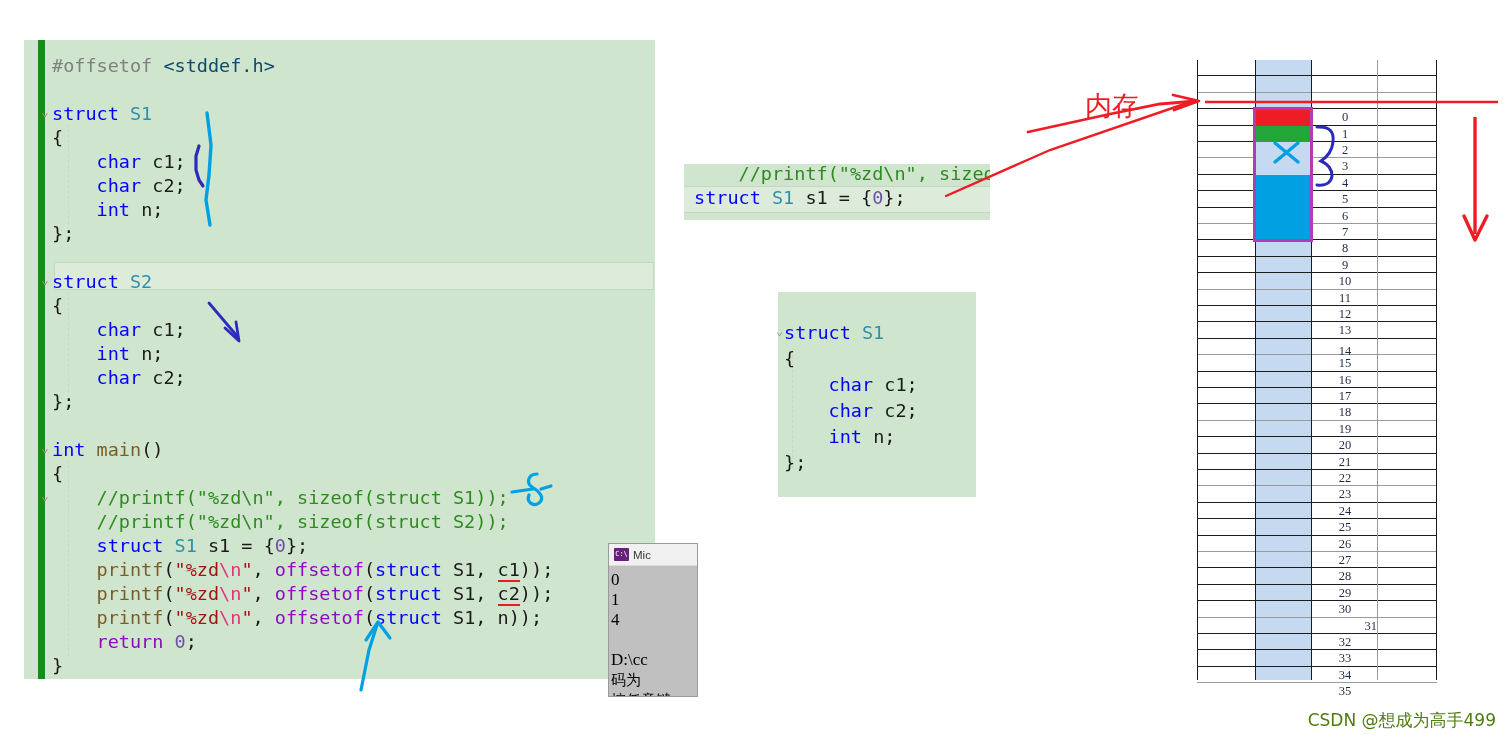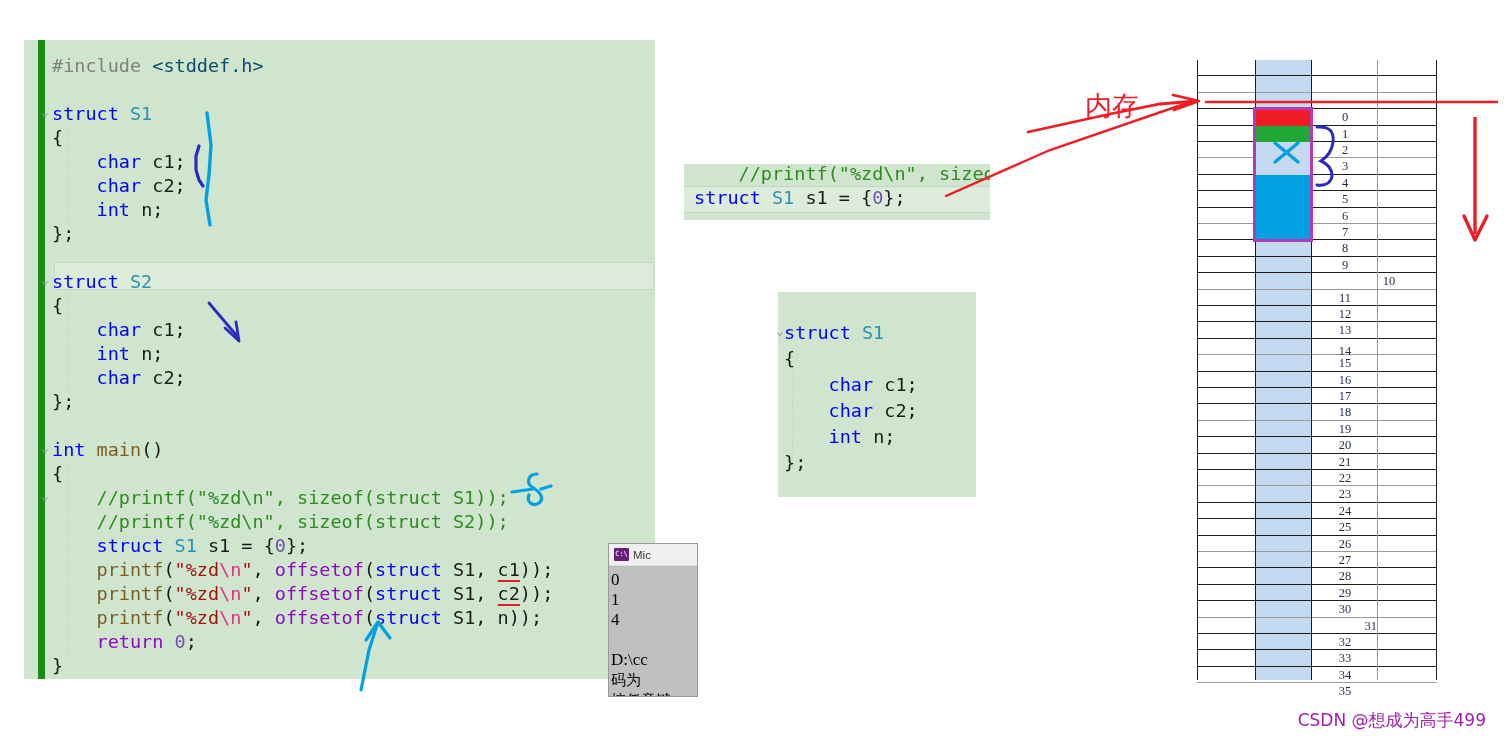--- a/index.html
+++ b/index.html
@@ -188,39 +188,39 @@
   }
 
   
   .anno { position: absolute; pointer-events: none; }
   #anno-neicun {
     position: absolute; left: 1085px; top: 88px;
     font-family: "DejaVu Sans", sans-serif;
     font-size: 27px; color: #ee1c25; font-weight: 400;
   }
   #watermark {
-    position: absolute; right: 20px; bottom: 8px;
+    position: absolute; right: 10px; bottom: 8px;
     font-family: "DejaVu Sans", sans-serif;
-    font-size: 17px; color: #a21caf;
+    font-size: 17px; color: #4d7c0f;
     white-space: nowrap;
   }
 </style>
 </head>
 <body>
 
 <div id="stage">
 
   <div id="editor">
     <div id="editor-change-bar"></div>
     <div class="indent-guide" style="left:44px; top:84px; height:100px;"></div>
     <div class="indent-guide" style="left:44px; top:252px; height:100px;"></div>
     <div class="indent-guide" style="left:44px; top:420px; height:196px;"></div>
     <div class="current-line"></div>
     <div id="editor-lines">
-        <div class="code-line" style="top: 14px;"><span class="pp">#include </span><span class="inc">&lt;stddef.h&gt;</span></div>
+        <div class="code-line" style="top: 14px;"><span class="pp">#offsetof </span><span class="inc">&lt;stddef.h&gt;</span></div>
         <div class="code-line" style="top: 62px;"><span class="kw">struct </span><span class="typ">S1</span></div>
         <div class="code-line" style="top: 86px;"><span class="plain">{</span></div>
         <div class="code-line" style="top: 110px;"><span class="plain">    </span><span class="kw">char </span><span class="plain">c1;</span></div>
         <div class="code-line" style="top: 134px;"><span class="plain">    </span><span class="kw">char </span><span class="plain">c2;</span></div>
         <div class="code-line" style="top: 158px;"><span class="plain">    </span><span class="kw">int </span><span class="plain">n;</span></div>
         <div class="code-line" style="top: 182px;"><span class="plain">};</span></div>
         <div class="code-line" style="top: 230px; text-align: center;"><span class="kw">struct </span><span class="typ">S2</span></div>
         <div class="code-line" style="top: 254px;"><span class="plain">{</span></div>
         <div class="code-line" style="top: 278px;"><span class="plain">    </span><span class="kw">char </span><span class="plain">c1;</span></div>
         <div class="code-line" style="top: 302px;"><span class="plain">    </span><span class="kw">int </span><span class="plain">n;</span></div>
@@ -330,21 +330,21 @@
         <div class="mt-idx" style="top: 50.2px;">0</div>
         <div class="mt-idx" style="top: 66.6px;">1</div>
         <div class="mt-idx" style="top: 83px;">2</div>
         <div class="mt-idx" style="top: 99.4px;">3</div>
         <div class="mt-idx" style="top: 115.8px;">4</div>
         <div class="mt-idx" style="top: 132.2px;">5</div>
         <div class="mt-idx" style="top: 148.6px;">6</div>
         <div class="mt-idx" style="top: 165px;">7</div>
         <div class="mt-idx" style="top: 181.4px;">8</div>
         <div class="mt-idx" style="top: 197.8px;">9</div>
-        <div class="mt-idx" style="top: 214.2px; padding-left: 44px;">10</div>
+        <div class="mt-idx" style="top: 214.2px;">10</div>
         <div class="mt-idx" style="top: 230.6px;">11</div>
         <div class="mt-idx" style="top: 247px;">12</div>
         <div class="mt-idx" style="top: 263.4px;">13</div>
         <div class="mt-idx" style="top: 284px;">14</div>
         <div class="mt-idx" style="top: 296.2px;">15</div>
         <div class="mt-idx" style="top: 312.6px;">16</div>
         <div class="mt-idx" style="top: 329px;">17</div>
         <div class="mt-idx" style="top: 345.4px;">18</div>
         <div class="mt-idx" style="top: 361.8px;">19</div>
         <div class="mt-idx" style="top: 378.2px;">20</div>

